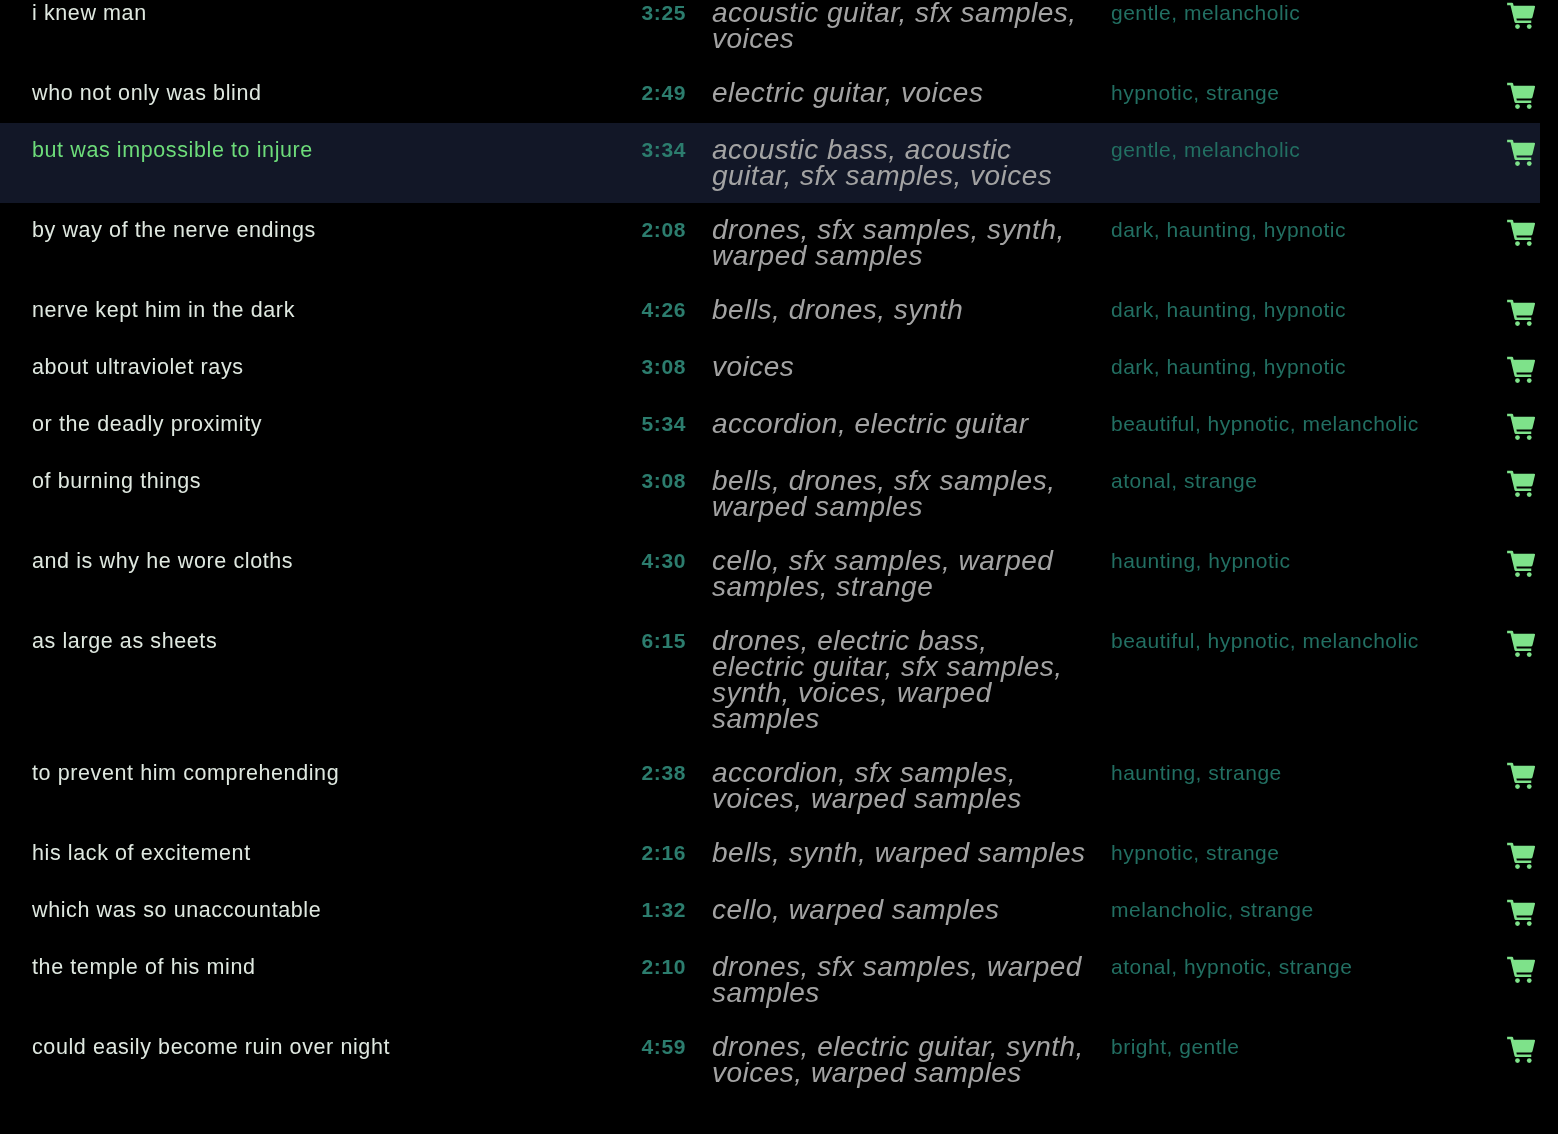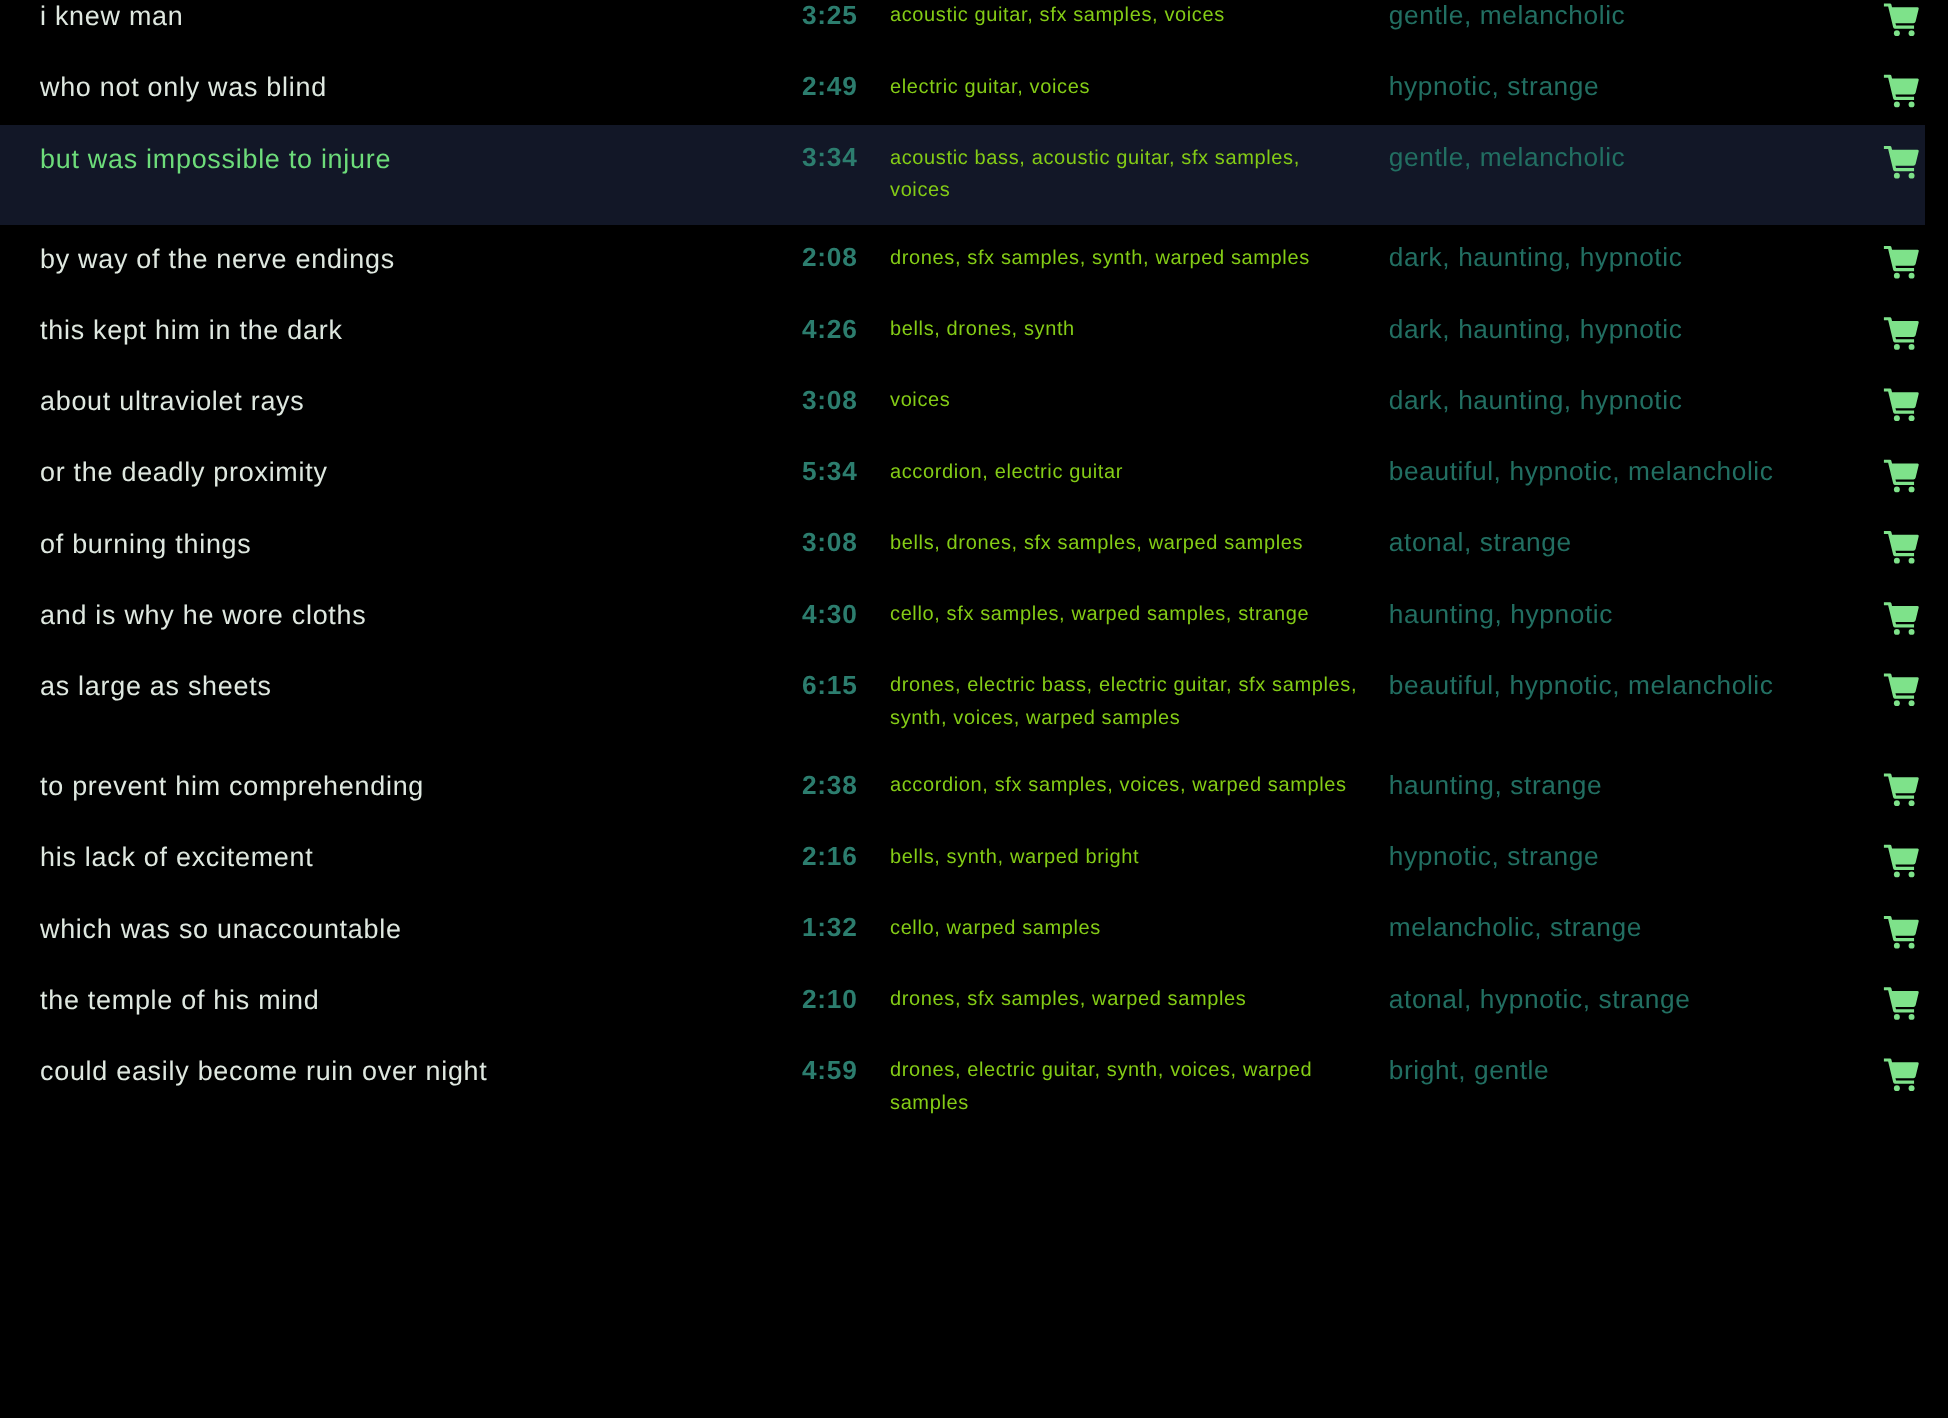--- a/index.html
+++ b/index.html
@@ -62,24 +62,25 @@
     color: #2c7d6e;
     white-space: nowrap;
     font-weight: bold;
   }
 
   .col-instruments {
     flex: 0 0 420px;
     width: 420px;
     padding-left: 26px;
     padding-right: 20px;
-    font-size: 16px;
+    font-size: 28px;
     line-height: 26px;
     letter-spacing: 0.5px;
-    color: #84cc16;
+    color: #a3a3a3;
+    font-style: italic;
   }
 
   .col-moods {
     flex: 0 0 400px;
     width: 400px;
     padding-left: 5px;
     padding-right: 40px;
     font-size: 21px;
     line-height: 26px;
     letter-spacing: 0.5px;
@@ -152,21 +153,21 @@
       <div class="col-moods">dark, haunting, hypnotic</div>
       <div class="col-cart">
         <span class="cart-icon" role="img"><svg viewBox="0 0 24 22" xmlns="http://www.w3.org/2000/svg">
             <path fill="#7ee28a" d="M0.9 0.6 h3.9 a0.9 0.9 0 0 1 0.87 0.68 L6.1 3.0 H22.4 a0.8 0.8 0 0 1 0.78 1.0 l-2.0 8.1 a1.5 1.5 0 0 1 -1.45 1.15 H8.3 l0.36 1.5 H20.2 v2.0 H7.9 a1.1 1.1 0 0 1 -1.07 -0.84 L3.6 2.6 H0.9 Z"></path>
             <circle fill="#7ee28a" cx="9.2" cy="19.6" r="1.9"></circle>
             <circle fill="#7ee28a" cx="18.6" cy="19.6" r="1.9"></circle>
           </svg></span>
       </div>
     </div>
     <div class="track-row">
-      <div class="col-title">this kept him in the dark</div>
+      <div class="col-title">nerve kept him in the dark</div>
       <div class="col-duration">4:26</div>
       <div class="col-instruments">bells, drones, synth</div>
       <div class="col-moods">dark, haunting, hypnotic</div>
       <div class="col-cart">
         <span class="cart-icon" role="img"><svg viewBox="0 0 24 22" xmlns="http://www.w3.org/2000/svg">
             <path fill="#7ee28a" d="M0.9 0.6 h3.9 a0.9 0.9 0 0 1 0.87 0.68 L6.1 3.0 H22.4 a0.8 0.8 0 0 1 0.78 1.0 l-2.0 8.1 a1.5 1.5 0 0 1 -1.45 1.15 H8.3 l0.36 1.5 H20.2 v2.0 H7.9 a1.1 1.1 0 0 1 -1.07 -0.84 L3.6 2.6 H0.9 Z"></path>
             <circle fill="#7ee28a" cx="9.2" cy="19.6" r="1.9"></circle>
             <circle fill="#7ee28a" cx="18.6" cy="19.6" r="1.9"></circle>
           </svg></span>
       </div>
@@ -245,21 +246,21 @@
         <span class="cart-icon" role="img"><svg viewBox="0 0 24 22" xmlns="http://www.w3.org/2000/svg">
             <path fill="#7ee28a" d="M0.9 0.6 h3.9 a0.9 0.9 0 0 1 0.87 0.68 L6.1 3.0 H22.4 a0.8 0.8 0 0 1 0.78 1.0 l-2.0 8.1 a1.5 1.5 0 0 1 -1.45 1.15 H8.3 l0.36 1.5 H20.2 v2.0 H7.9 a1.1 1.1 0 0 1 -1.07 -0.84 L3.6 2.6 H0.9 Z"></path>
             <circle fill="#7ee28a" cx="9.2" cy="19.6" r="1.9"></circle>
             <circle fill="#7ee28a" cx="18.6" cy="19.6" r="1.9"></circle>
           </svg></span>
       </div>
     </div>
     <div class="track-row">
       <div class="col-title">his lack of excitement</div>
       <div class="col-duration">2:16</div>
-      <div class="col-instruments">bells, synth, warped bright</div>
+      <div class="col-instruments">bells, synth, warped samples</div>
       <div class="col-moods">hypnotic, strange</div>
       <div class="col-cart">
         <span class="cart-icon" role="img"><svg viewBox="0 0 24 22" xmlns="http://www.w3.org/2000/svg">
             <path fill="#7ee28a" d="M0.9 0.6 h3.9 a0.9 0.9 0 0 1 0.87 0.68 L6.1 3.0 H22.4 a0.8 0.8 0 0 1 0.78 1.0 l-2.0 8.1 a1.5 1.5 0 0 1 -1.45 1.15 H8.3 l0.36 1.5 H20.2 v2.0 H7.9 a1.1 1.1 0 0 1 -1.07 -0.84 L3.6 2.6 H0.9 Z"></path>
             <circle fill="#7ee28a" cx="9.2" cy="19.6" r="1.9"></circle>
             <circle fill="#7ee28a" cx="18.6" cy="19.6" r="1.9"></circle>
           </svg></span>
       </div>
     </div>
     <div class="track-row">

